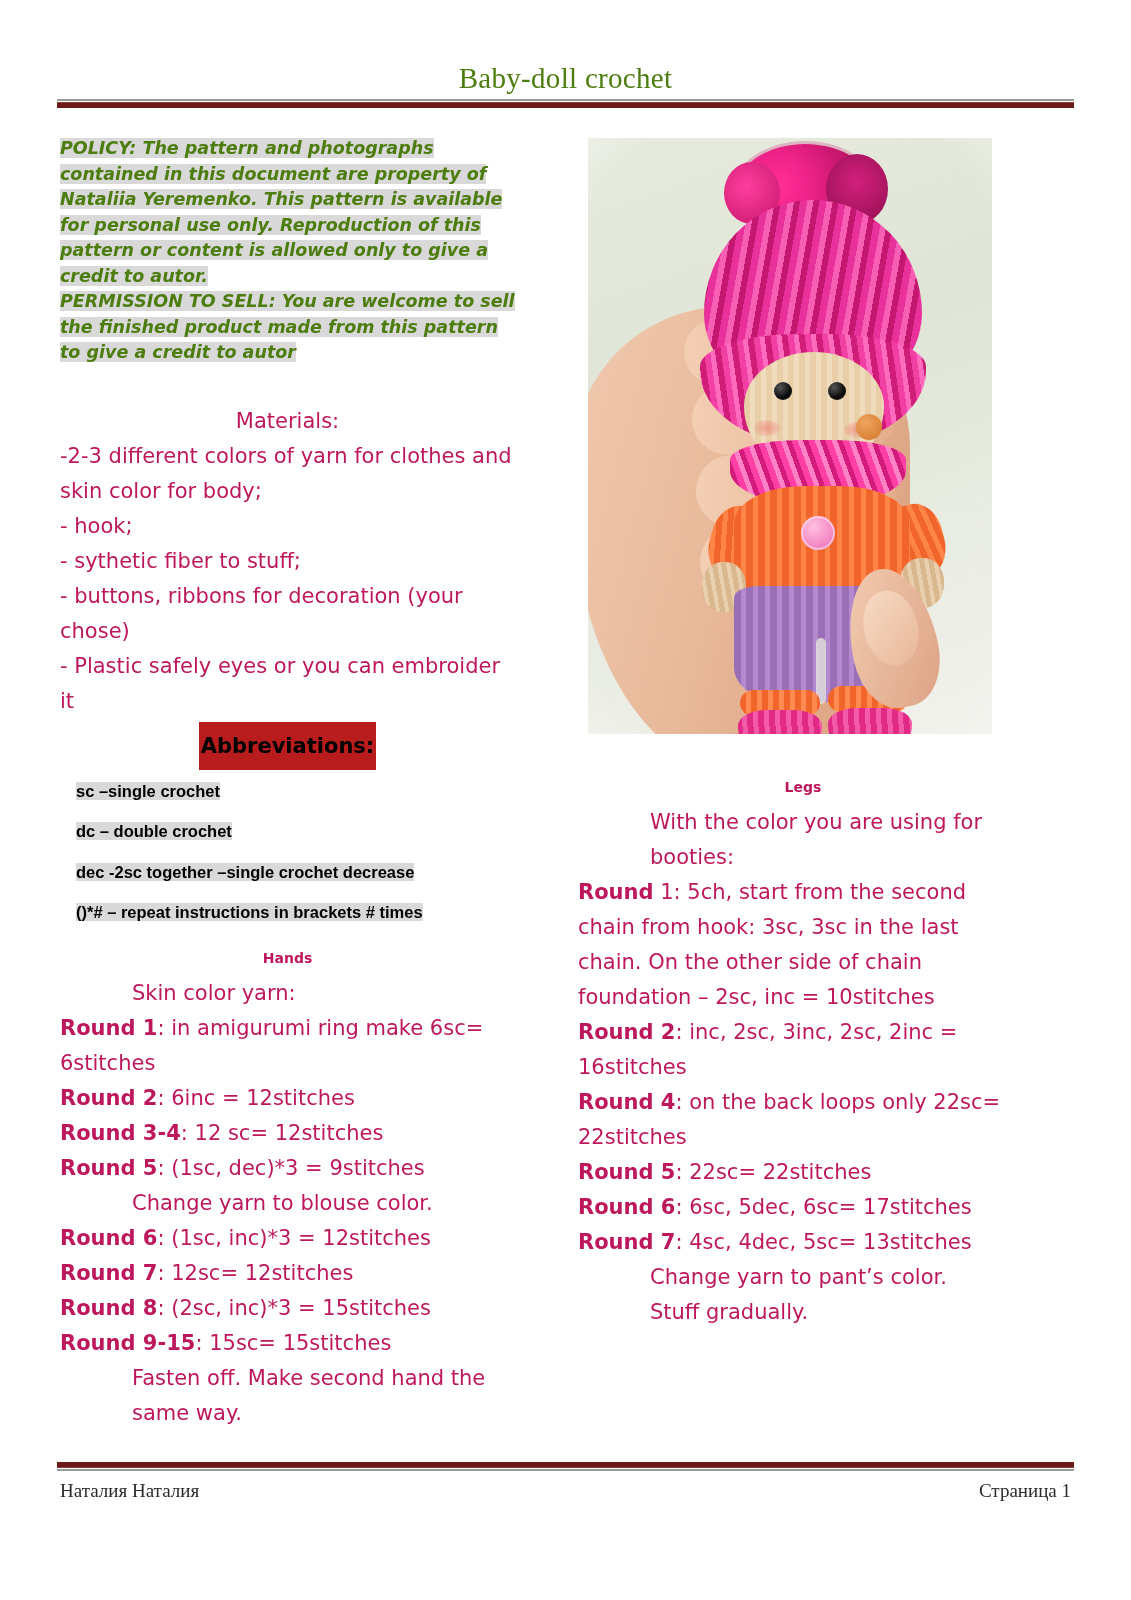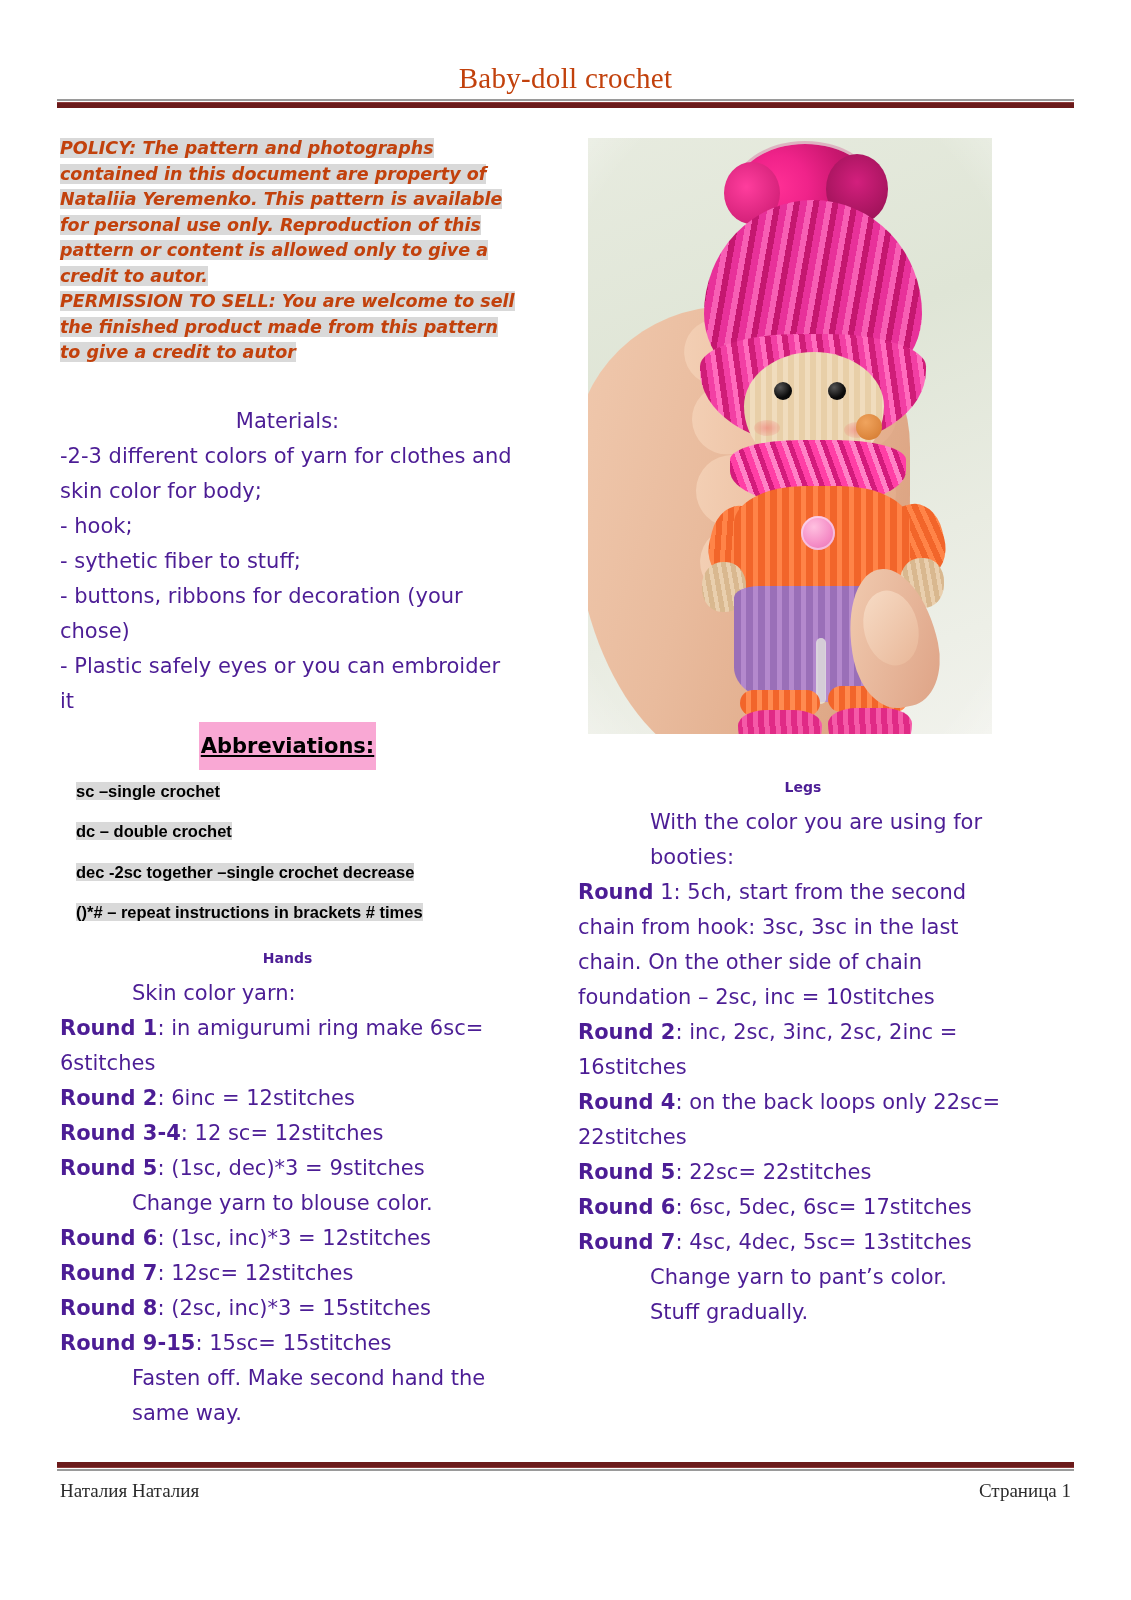--- a/index.html
+++ b/index.html
@@ -22,21 +22,21 @@
   }
 
   
   .doc-title {
     position: absolute;
     left: 0; right: 0;
     top: 62px;
     text-align: center;
     font-family: "Liberation Serif", serif;
     font-size: 29px;
-    color: #c2410c;
+    color: #4d7c0f;
     letter-spacing: 0.3px;
   }
   .header-rule {
     position: absolute;
     left: 57px;
     right: 57px;
     top: 99px;
     height: 10px;
   }
   .header-rule .thin {
@@ -100,58 +100,57 @@
     width: 450px;
   }
 
   
   .policy {
     font-family: "DejaVu Sans", sans-serif;
     font-style: italic;
     font-weight: bold;
     font-size: 17.5px;
     line-height: 25.5px;
-    color: #c2410c;
+    color: #4d7c0f;
     margin: 0;
   }
   .policy .hl {
     background: #d9d9d9;
     box-decoration-break: clone;
     -webkit-box-decoration-break: clone;
   }
   .policy p { margin: 0; }
 
   
   .pat {
     font-family: "DejaVu Sans", sans-serif;
     font-size: 21px;
     line-height: 35px;
-    color: #4c1d95;
+    color: #be185d;
   }
   .pat .indent { padding-left: 72px; }
   .pat b { font-weight: bold; }
   .section-head {
     text-align: center;
     font-weight: bold;
     font-size: 14px;
     line-height: 35px;
   }
 
   
   .abbr-head {
     text-align: center;
     font-family: "DejaVu Sans", sans-serif;
     font-weight: bold;
     font-size: 21px;
     line-height: 34px;
     margin-top: 10px;
   }
   .abbr-head span {
-    background: #f9a8d4;
-    text-decoration: underline;
+    background: #b91c1c;
     padding: 12px 2px;
   }
   .abbr-list {
     font-family: "Liberation Sans", sans-serif;
     font-weight: bold;
     font-size: 16.5px;
     line-height: 24.5px;
     color: #000;
   }
   .abbr-list .hl {

